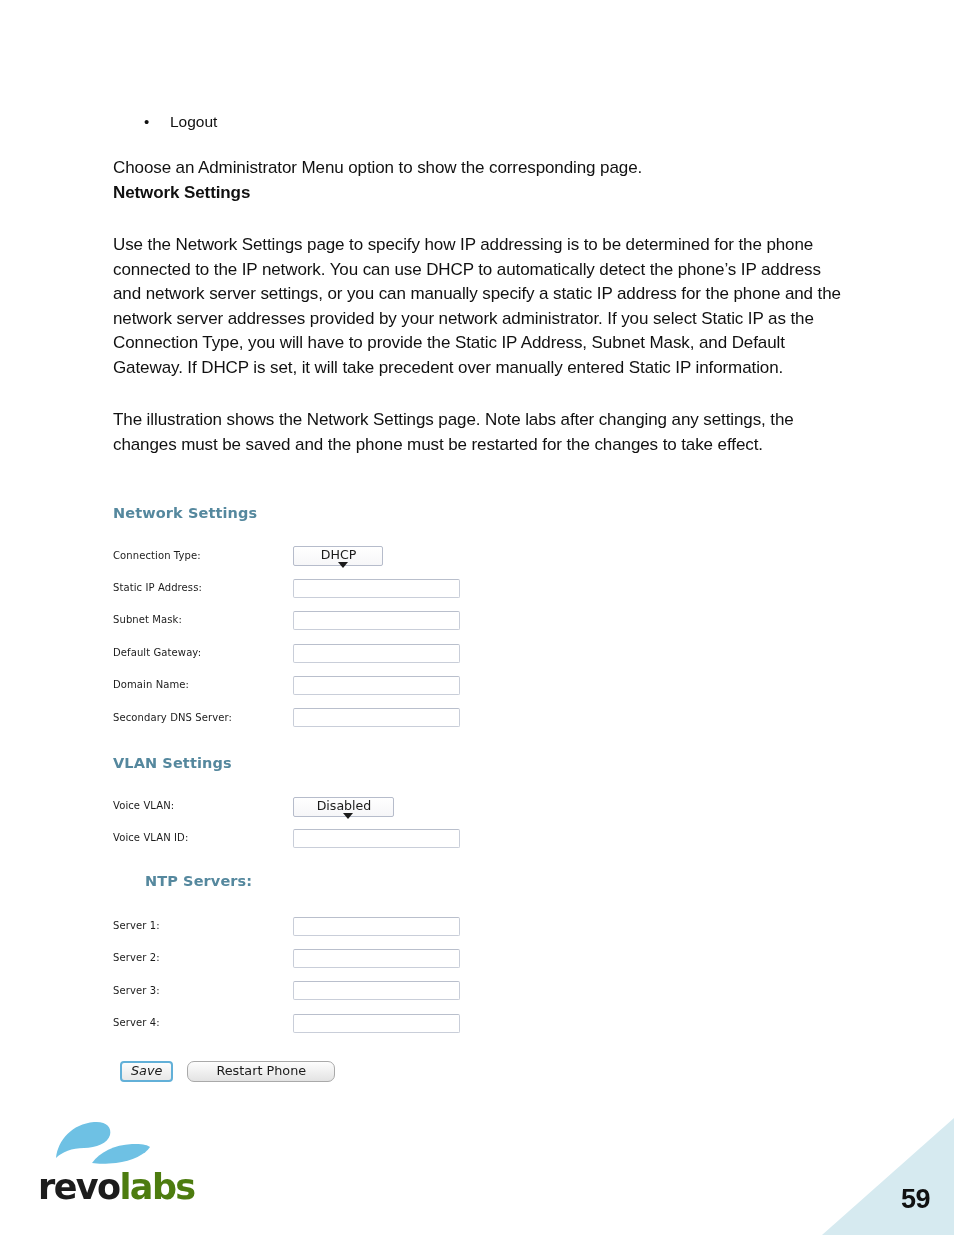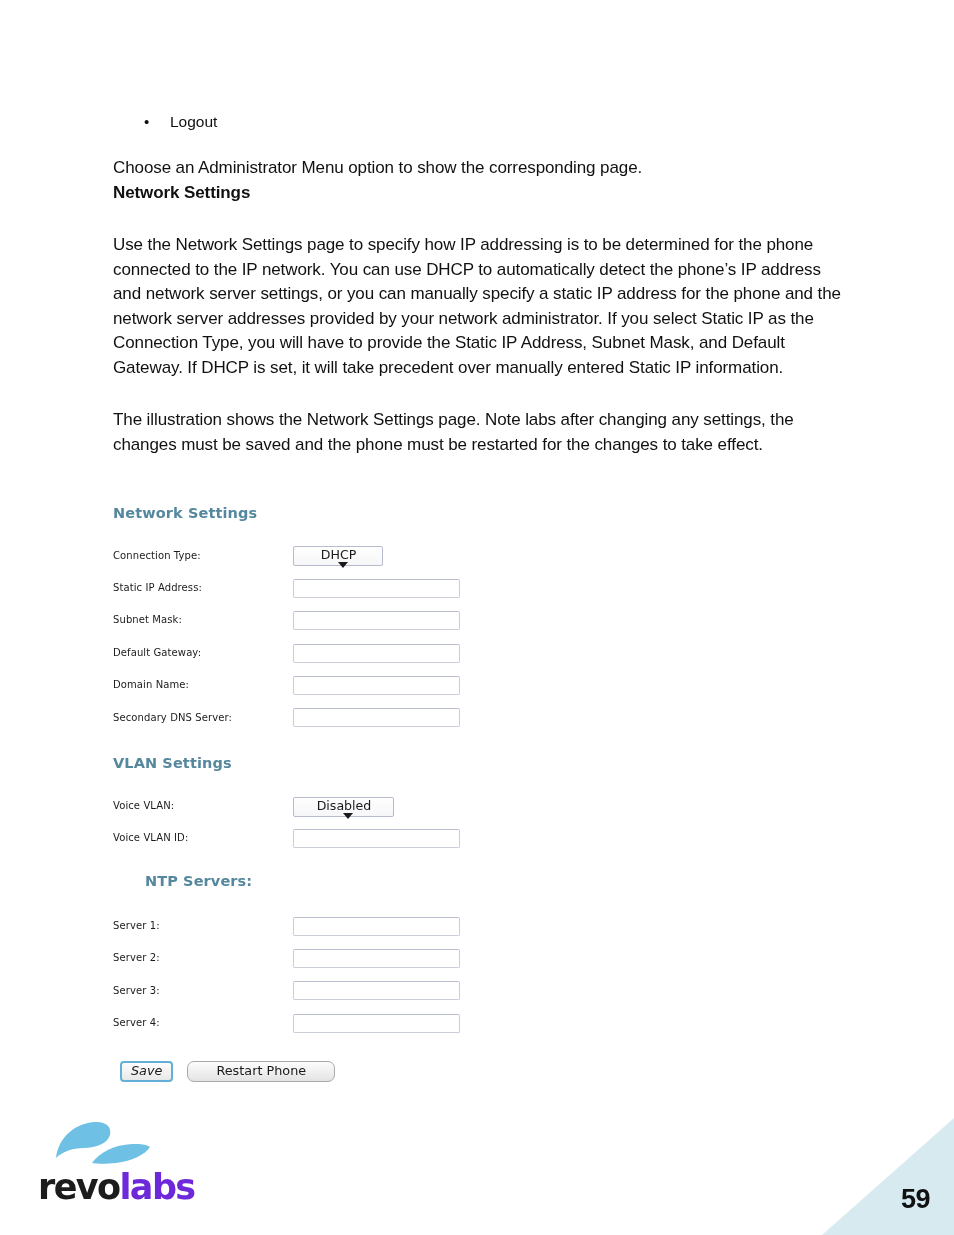--- a/index.html
+++ b/index.html
@@ -191,21 +191,21 @@
     position: absolute;
     left: 0;
     top: 52px;
     font-family: "DejaVu Sans", sans-serif;
     font-weight: bold;
     font-size: 35px;
     letter-spacing: -1.6px;
     line-height: 1;
   }
   .logo-revo { color: #1c1c1c; }
-  .logo-labs { color: #6d28d9; }
+  .logo-labs { color: #4d7c0f; }
 
   .corner-triangle {
     position: absolute;
     right: 0;
     bottom: 0;
     width: 132px;
     height: 117px;
     background: #d6eaf0;
     clip-path: polygon(100% 0, 100% 100%, 0 100%);
   }

